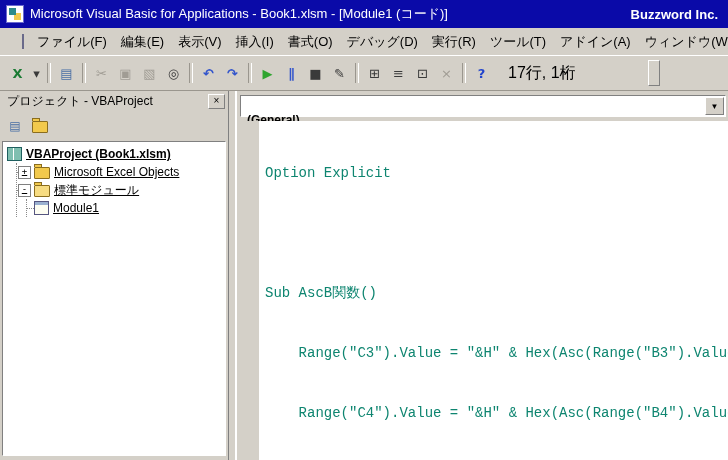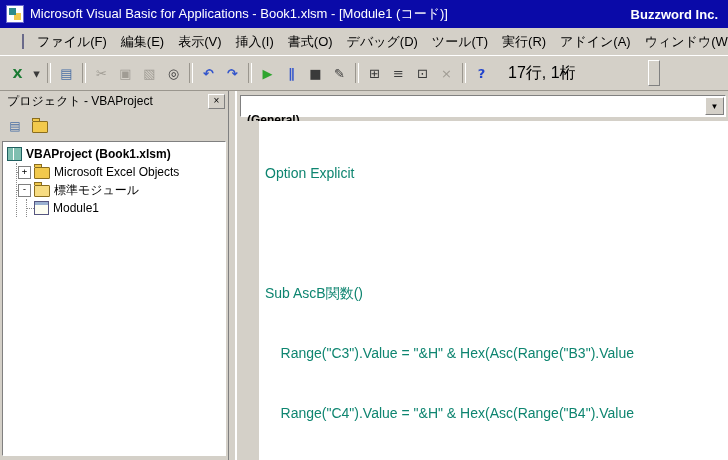--- a/index.html
+++ b/index.html
@@ -56,21 +56,21 @@
     padding:0 3px 0 7px;color:#000;}
   .panel-header .ph-title{flex:1;white-space:nowrap;overflow:hidden;}
   .close-btn{width:17px;height:15px;background:#d4d0c8;border:1px solid;
     border-color:#fff #808080 #808080 #fff;font-size:10px;line-height:1;
     display:flex;align-items:center;justify-content:center;padding:0;color:#000;}
   .panel-toolbar{height:26px;display:flex;align-items:center;gap:3px;padding:2px 4px;}
   .ptb{width:22px;height:20px;border:1px solid transparent;background:transparent;
     display:flex;align-items:center;justify-content:center;padding:0;font-size:12px;}
   .vcode{color:#4a6fa5;}
   .tree{flex:1;background:#fff;border:1px solid;border-color:#808080 #fff #fff #808080;
-    margin:0 2px 4px 2px;padding:3px 0 0 4px;overflow:hidden;font-size:12px;color:#000;}
+    margin:0 2px 4px 2px;padding:3px 0 0 4px;overflow:hidden;font-size:12px;color:#000;text-decoration:underline;}
   .tree-row{display:flex;align-items:center;height:18px;white-space:nowrap;}
   .lvl{margin-left:9px;border-left:1px dotted #8a8a8a;}
   .dash{width:7px;border-top:1px dotted #8a8a8a;flex:0 0 auto;}
   .toggle{width:11px;height:11px;border:1px solid #808080;background:#fff;
     font-size:9px;line-height:9px;text-align:center;flex:0 0 auto;margin:0 3px 0 -6px;
     font-family:"DejaVu Sans Mono",monospace;}
   .t-label{margin-left:4px;}
   .bold{font-weight:bold;}
   .project-ico{width:13px;height:12px;background:#7fbfb0;border:1px solid #1f5f5f;flex:0 0 auto;position:relative;}
   .project-ico::after{content:"";position:absolute;left:5px;top:0;bottom:0;width:1px;background:#fff;}
@@ -92,21 +92,21 @@
   .combo-row{height:26px;display:flex;align-items:center;padding:2px 2px 2px 3px;flex:0 0 auto;}
   .combo{flex:1;height:20px;background:#fff;border:1px solid;
     border-color:#808080 #fff #fff #808080;display:flex;align-items:center;min-width:0;}
   .combo-label{flex:1;font-size:12px;font-weight:bold;padding-left:6px;color:#000;white-space:nowrap;margin-top:28px;}
   .combo-arrow{width:17px;height:16px;margin-right:1px;background:#d4d0c8;
     border:1px solid;border-color:#fff #808080 #808080 #fff;
     display:flex;align-items:center;justify-content:center;font-size:8px;color:#000;flex:0 0 auto;}
   .code-body{flex:1;display:flex;background:var(--code-bg,#fff);min-height:0;overflow:hidden;}
   .margin-bar{width:22px;flex:0 0 auto;background:#d4d0c8;border-right:1px solid #fff;}
   .code-text{flex:1;padding:2px 0 0 5px;overflow:hidden;
-    font-family:Liberation Sans, sans-serif;
+    font-family:Liberation Mono, monospace;
     font-size:14px;line-height:20px;color:var(--code-text,#0e8570);white-space:pre;}
   .code-line{height:20px;}
   @keyframes blink{50%{opacity:0;}}
 </style>
 </head>
 <body>
 
 <div class="window">
 
   <div class="titlebar">
@@ -116,22 +116,22 @@
   </div>
 
   <div class="menubar">
     <span class="doc-ico"></span>
     <span class="menu-item">ファイル(F)</span>
     <span class="menu-item">編集(E)</span>
     <span class="menu-item">表示(V)</span>
     <span class="menu-item">挿入(I)</span>
     <span class="menu-item">書式(O)</span>
     <span class="menu-item">デバッグ(D)</span>
+    <span class="menu-item">実行(R)</span>
     <span class="menu-item">ツール(T)</span>
-    <span class="menu-item">実行(R)</span>
     <span class="menu-item">アドイン(A)</span>
     <span class="menu-item">ウィンドウ(W)</span>
     <span class="menu-item">ヘルプ(H)</span>
   </div>
 
   <div class="toolbar">
     <button class="tb c-excel">
         <span>X</span>
       </button>
     <button class="tb narrow c-ink">

